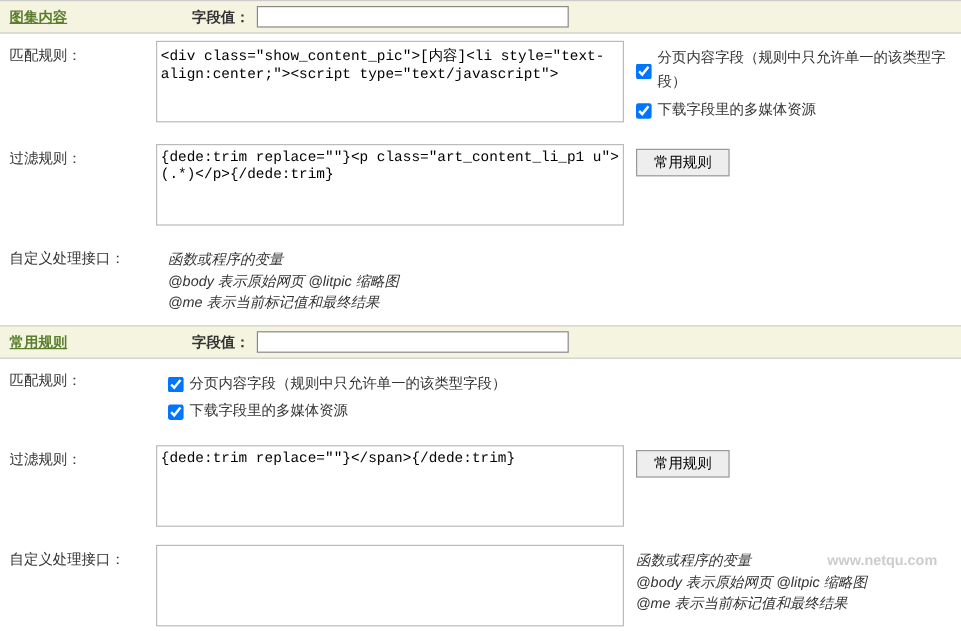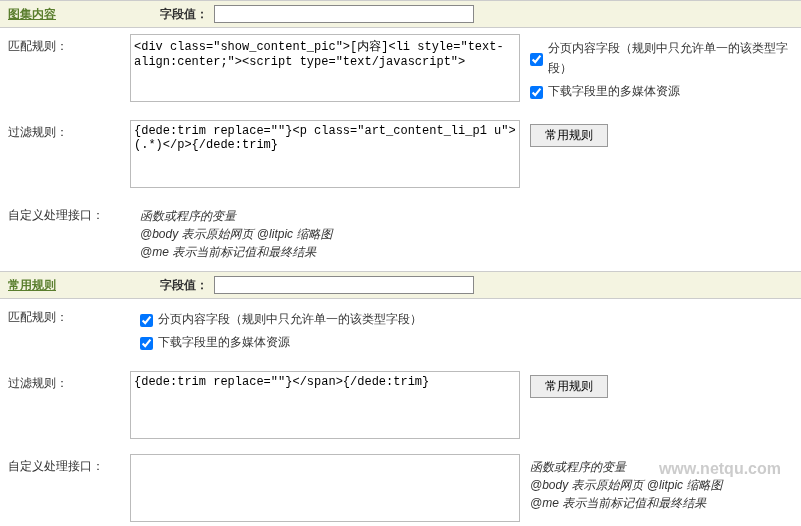--- a/index.html
+++ b/index.html
@@ -11,21 +11,21 @@
 .row { display: flex; align-items: flex-start; padding: 6px 0; }
 .row-label { width: 130px; padding: 4px 8px; font-size: 12px; flex-shrink: 0; }
 .row-content { width: 390px; flex-shrink: 0; }
 .row-side { padding: 4px 10px; font-size: 12px; line-height: 20px; }
 textarea { width: 390px; height: 68px; border: 1px solid #bbb; font-family: "Courier New", monospace; font-size: 12px; padding: 3px; resize: none; color: #000; background: #fff; }
 .cb-line { display: flex; align-items: center; margin-bottom: 3px; }
 .cb-line input { margin-right: 5px; margin-top: 2px; }
 .btn { font-size: 12px; padding: 2px 14px; border: 1px solid #999; background: #eee; cursor: pointer; font-family: inherit; }
 .help { font-size: 12px; line-height: 18px; font-style: italic; }
 .watermark { position: absolute; right: 20px; top: 460px; font-family: Arial, sans-serif; font-size: 24px; font-style: italic; color: #ddd; font-weight: bold; pointer-events: none; }
-.wm-small { font-size: 16px; color: #ccc; display: block; text-align: center; font-style: normal; }
+.wm-small { font-size: 12px; color: #ccc; display: block; text-align: center; font-style: normal; }
 .wm-wrap { position: relative; }
 </style>
 </head>
 <body class="wm-wrap">
 
 <div class="section">
   <span class="section-title">图集内容</span>
   <span class="field-label">字段值：</span>
   <input class="field-input" type="text" value="" style="">
 </div>

